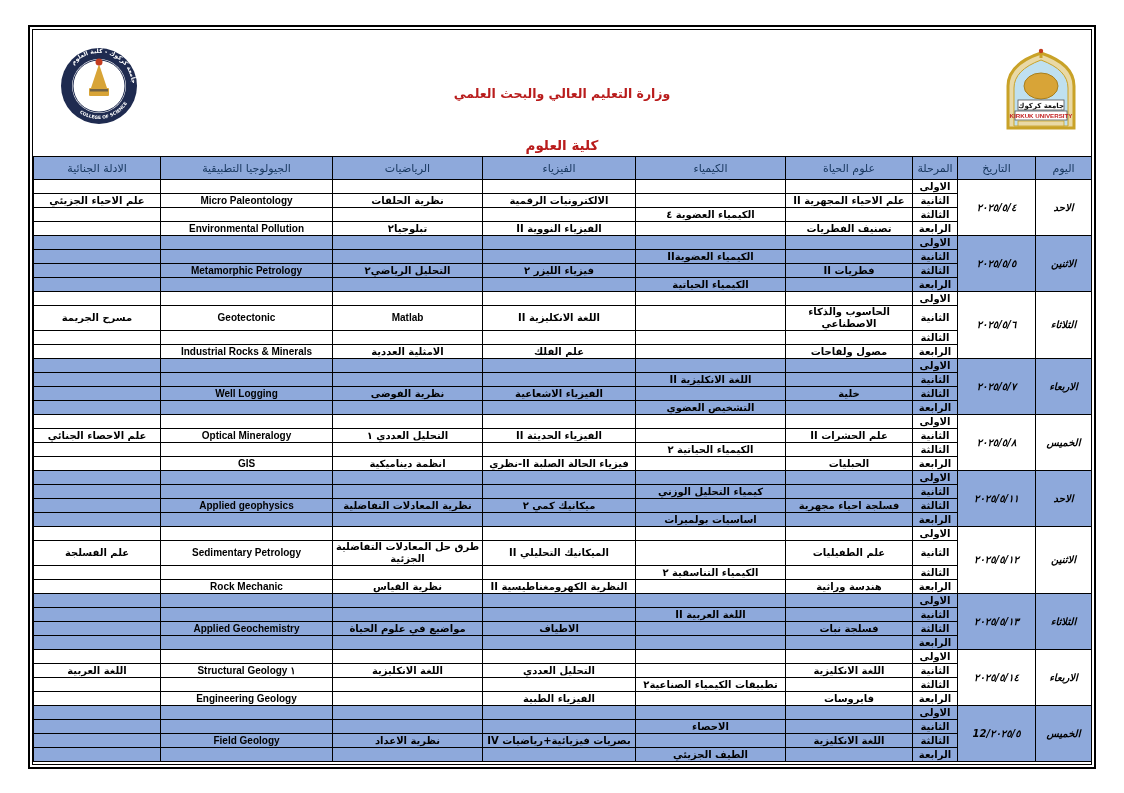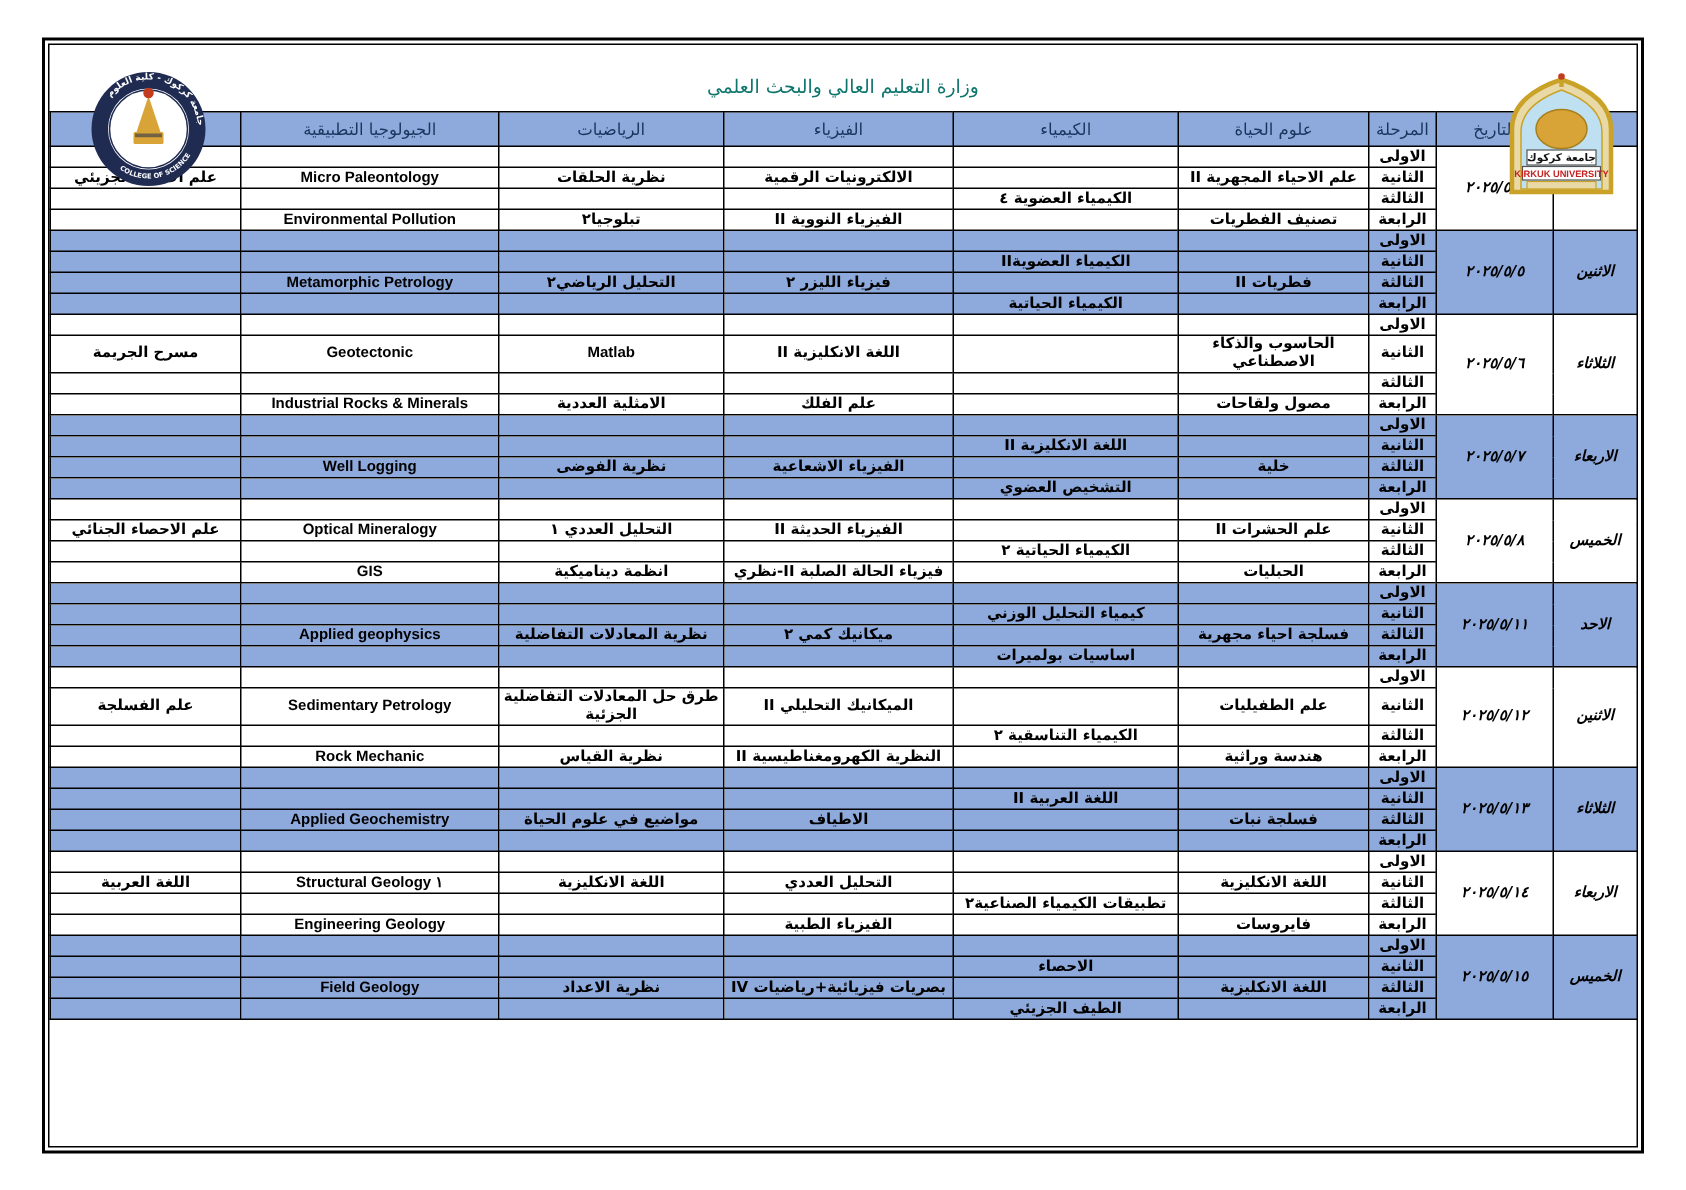--- a/index.html
+++ b/index.html
@@ -4,21 +4,21 @@
 <style>
   * { margin:0; padding:0; box-sizing:border-box; }
   html,body { width:1124px; height:793px; background:#ffffff; font-family:"DejaVu Sans",sans-serif; overflow:hidden; }
   .frame-outer {
     position:absolute; left:28px; top:25px; width:1068px; height:744px;
     border:2.5px solid #000; padding:2px; background:#fff;
   }
   .frame-inner { width:100%; height:100%; border:1px solid #000; position:relative; }
 
   .header-block { text-align:center; padding-top:20px; direction:rtl; }
-  .header-line { font-size:12.5px; font-weight:normal; color:#0f766e; margin-bottom:9px; letter-spacing:0; }
+  .header-line { font-size:12.5px; font-weight:bold; color:#b91c1c; margin-bottom:9px; letter-spacing:0;margin-top:36px; }
   .header-line.college { font-size:13.5px; margin-bottom:2px; }
 
   .logo { position:absolute; }
   .logo-left { left:26px; top:16px; }
   .logo-right { left:965px; top:18px;text-align:right; }
 
   table.exam {
     border-collapse:collapse; table-layout:fixed; width:1058px;
     margin:3px auto 0; direction:rtl;
   }
@@ -77,20 +77,21 @@
         <rect x="20" y="52" width="46" height="10" fill="#ffffff" stroke="#555555" stroke-width="0.8"></rect>
         <text x="43" y="59.5" text-anchor="middle" font-size="7" font-weight="bold" fill="#111111" font-family="DejaVu Sans, sans-serif">جامعة كركوك</text>
         <rect x="17" y="63" width="52" height="9" fill="#ffffff" stroke="#555555" stroke-width="0.8"></rect>
         <text x="43" y="70" text-anchor="middle" font-size="6.2" font-weight="bold" fill="#c32222" font-family="Liberation Sans, sans-serif">KIRKUK UNIVERSITY</text>
         <rect x="20" y="73" width="46" height="5" fill="#e9d9a6" stroke="#c9a227" stroke-width="0.8"></rect>
       </svg>
     </div>
 
     <div class="header-block">
       <div class="header-line">وزارة التعليم العالي والبحث العلمي</div>
+      <div class="header-line college">كلية العلوم</div>
     </div>
 
     <table class="exam">
       <colgroup>
         <col style="width:56px">
           <col style="width:78px">
           <col style="width:45px">
         <col style="width:127px">
           <col style="width:150px">
           <col style="width:153px">
@@ -449,21 +450,21 @@
             <td class="stage-cell">الرابعة</td>
             <td>فايروسات</td>
             <td></td>
             <td>الفيزياء الطبية</td>
             <td></td>
             <td class="latin">Engineering Geology</td>
             <td></td>
           </tr>
           <tr class="shaded">
             <td rowspan="4" class="day-cell">الخميس</td>
-            <td rowspan="4" class="date-cell">٢٠٢٥/٥/١٥</td>
+            <td rowspan="4" class="date-cell">٢٠٢٥/٥/12</td>
             <td class="stage-cell">الاولى</td>
             <td></td>
             <td></td>
             <td></td>
             <td></td>
             <td></td>
             <td></td>
           </tr>
           <tr class="shaded">
             <td class="stage-cell">الثانية</td>

